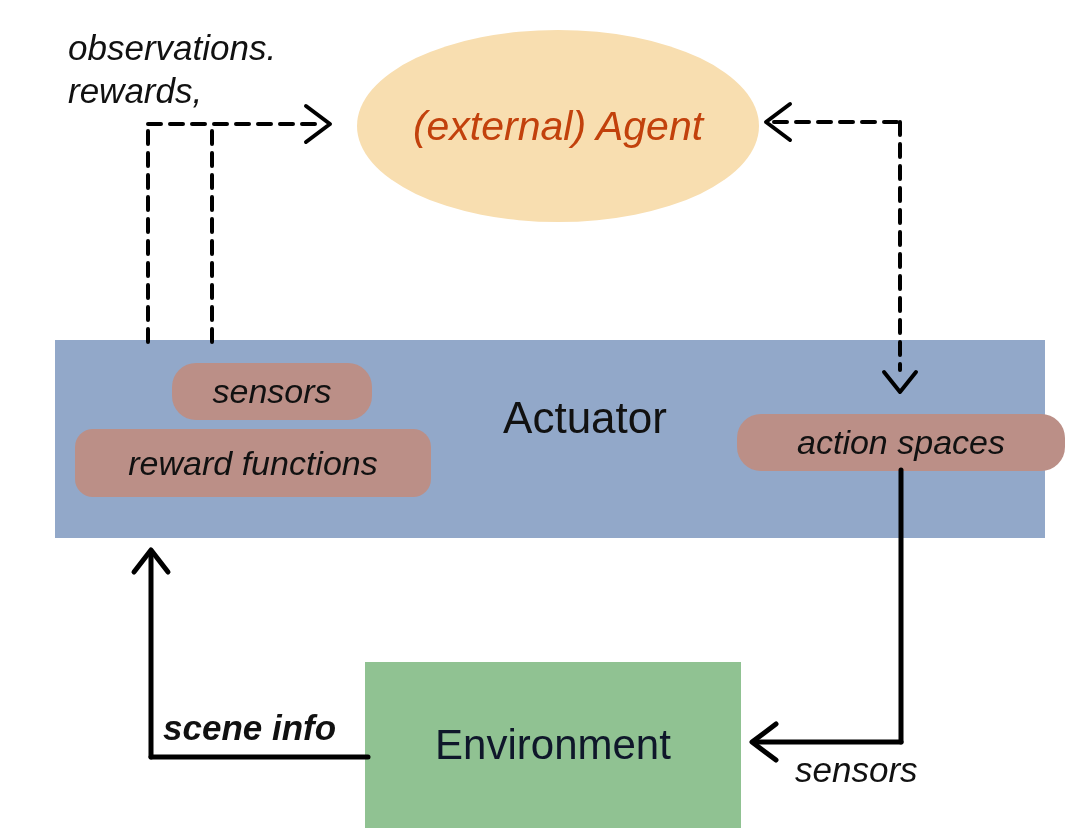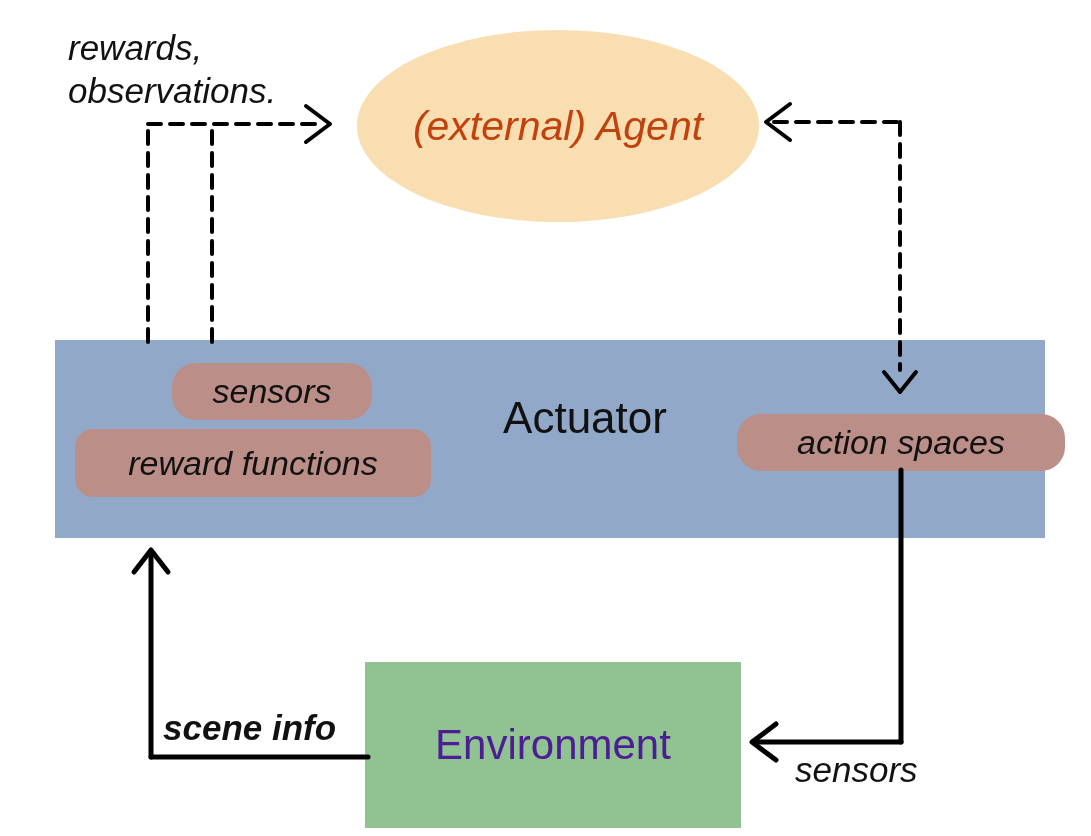--- a/index.html
+++ b/index.html
@@ -64,21 +64,21 @@
   .badge-reward         { left: 75px;  top: 429px; width: 356px; height: 68px; border-radius: 18px; text-align: right; }
   .badge-action-spaces  { left: 737px; top: 414px; width: 328px; height: 57px; }
   .env-box {
     position: absolute;
     left: 365px; top: 662px;
     width: 376px; height: 166px;
     background: #90c292;
     display: flex; align-items: center; justify-content: center;
     z-index: 2;
   }
-  .env-label { font-size: 42px; font-weight: 500; color: #4c1d95; }
+  .env-label { font-size: 42px; font-weight: 500; color: #0f172a; }
   .flow-label {
     position: absolute;
     font-style: italic;
     font-size: 35px;
     color: #111111;
     z-index: 4;
     white-space: nowrap;
   }
   .label-rewards { left: 68px; top: 26px; line-height: 43px; }
   .label-scene-info { left: 163px; top: 708px; font-weight: bold; }
@@ -112,22 +112,22 @@
     </g>
 
     <g stroke="#000000" stroke-width="5" fill="none" stroke-linecap="round" stroke-linejoin="round">
       <path d="M901 470 V742"></path>
       <path d="M901 742 H758"></path>
       <path d="M776 724 L752 742 L776 760"></path>
     </g>
   </svg>
 
   <div class="flow-label label-rewards">
+    <div>observations.</div>
     <div>rewards,</div>
-    <div>observations.</div>
   </div>
 
   <div class="agent-ellipse">
     <span class="agent-label">(external) Agent</span>
   </div>
 
   <div class="band"></div>
   <div class="band-title">
     <div>Actuator</div>
   </div>

